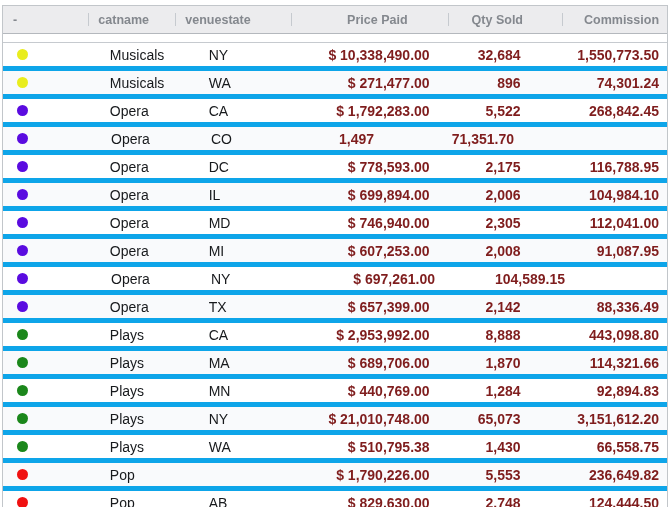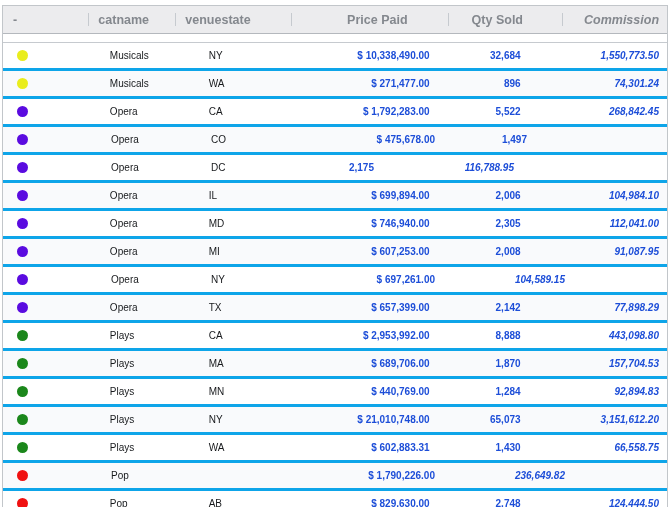--- a/index.html
+++ b/index.html
@@ -16,31 +16,31 @@
     color:#84888e; font-weight:bold; font-size:12.5px;
   }
   .hcell { display:flex; align-items:center; padding:0 14px 0 10px; position:relative; white-space:nowrap; }
   .hcell.sep::before {
     content:""; position:absolute; left:0; top:7px; bottom:7px; width:1px; background:#c6cacf;
   }
   .right { justify-content:flex-end; text-align:right;margin-left:26px; }
   .gap-row { height:9px; background:#ffffff; border-bottom:1px solid #c6cacf; }
   .row {
     display:flex; height:28px; background:#ffffff;
-    border-bottom:3px solid #0ea5e9; font-size:10px; color:#17191c;
+    border-bottom:5px solid #0ea5e9; font-size:14px; color:#17191c;
   }
   .row.alt { background:#f9fafc; }
   .cell { display:flex; align-items:center; padding:0 14px 0 10px; white-space:nowrap; overflow:hidden; }
-  .cell.num { justify-content:flex-end; font-weight:bold; color:#1d4ed8; }
+  .cell.num { justify-content:flex-end; font-weight:bold; color:#7f1d1d; }
   .col-dot   { width:98px; }
   .col-cat   { width:100px; }
   .col-state { width:96px; }
   .col-price { width:153px; }
   .col-qty   { width:102px; }
-  .col-comm  { width:123px;font-style:italic; }
+  .col-comm  { width:123px; }
   .cell.col-price { padding-right:15px; }
   .cell.col-qty   { padding-right:25px; }
   .hcell.col-qty  { padding-right:13px; }
   .cell.col-comm  { padding-right:8px; }
   .hcell.col-comm { padding-right:8px; }
   .dot { width:11px; height:11px; border-radius:50%; margin-left:4px; flex:0 0 auto; }
 </style>
 </head>
 <body>
 
@@ -87,30 +87,31 @@
     <div class="cell num col-qty">5,522</div>
     <div class="cell num col-comm">268,842.45</div>
   </div>
 
   <div class="row alt">
     <div class="cell col-dot">
       <span class="dot" style="background: rgb(90, 11, 224);"></span>
     </div>
     <div class="cell col-cat">Opera</div>
     <div class="cell col-state">CO</div>
-    <div class="cell num col-price">$ 475,678.00</div>
     <div class="cell num col-qty">1,497</div>
+    <div class="cell num col-comm">71,351.70</div>
   </div>
 
   <div class="row">
     <div class="cell col-dot">
       <span class="dot" style="background: rgb(90, 11, 224);"></span>
     </div>
     <div class="cell col-cat">Opera</div>
     <div class="cell col-state">DC</div>
+    <div class="cell num col-price">$ 778,593.00</div>
     <div class="cell num col-qty">2,175</div>
     <div class="cell num col-comm">116,788.95</div>
   </div>
 
   <div class="row alt">
     <div class="cell col-dot">
       <span class="dot" style="background: rgb(90, 11, 224);"></span>
     </div>
     <div class="cell col-cat">Opera</div>
     <div class="cell col-state">IL</div>
@@ -152,21 +153,21 @@
   </div>
 
   <div class="row alt">
     <div class="cell col-dot">
       <span class="dot" style="background: rgb(90, 11, 224);"></span>
     </div>
     <div class="cell col-cat">Opera</div>
     <div class="cell col-state">TX</div>
     <div class="cell num col-price">$ 657,399.00</div>
     <div class="cell num col-qty">2,142</div>
-    <div class="cell num col-comm">77,898.29</div>
+    <div class="cell num col-comm">88,336.49</div>
   </div>
 
   <div class="row">
     <div class="cell col-dot">
       <span class="dot" style="background: rgb(27, 135, 27);"></span>
     </div>
     <div class="cell col-cat">Plays</div>
     <div class="cell col-state">CA</div>
     <div class="cell num col-price">$ 2,953,992.00</div>
     <div class="cell num col-qty">8,888</div>
@@ -174,21 +175,21 @@
   </div>
 
   <div class="row alt">
     <div class="cell col-dot">
       <span class="dot" style="background: rgb(27, 135, 27);"></span>
     </div>
     <div class="cell col-cat">Plays</div>
     <div class="cell col-state">MA</div>
     <div class="cell num col-price">$ 689,706.00</div>
     <div class="cell num col-qty">1,870</div>
-    <div class="cell num col-comm">157,704.53</div>
+    <div class="cell num col-comm">114,321.66</div>
   </div>
 
   <div class="row">
     <div class="cell col-dot">
       <span class="dot" style="background: rgb(27, 135, 27);"></span>
     </div>
     <div class="cell col-cat">Plays</div>
     <div class="cell col-state">MN</div>
     <div class="cell num col-price">$ 440,769.00</div>
     <div class="cell num col-qty">1,284</div>
@@ -205,32 +206,33 @@
     <div class="cell num col-qty">65,073</div>
     <div class="cell num col-comm">3,151,612.20</div>
   </div>
 
   <div class="row">
     <div class="cell col-dot">
       <span class="dot" style="background: rgb(27, 135, 27);"></span>
     </div>
     <div class="cell col-cat">Plays</div>
     <div class="cell col-state">WA</div>
-    <div class="cell num col-price">$ 602,883.31</div>
+    <div class="cell num col-price">$ 510,795.38</div>
     <div class="cell num col-qty">1,430</div>
     <div class="cell num col-comm">66,558.75</div>
   </div>
 
   <div class="row alt">
     <div class="cell col-dot">
       <span class="dot" style="background: rgb(240, 17, 17);"></span>
     </div>
     <div class="cell col-cat">Pop</div>
     <div class="cell col-state"></div>
     <div class="cell num col-price">$ 1,790,226.00</div>
+    <div class="cell num col-qty">5,553</div>
     <div class="cell num col-comm">236,649.82</div>
   </div>
 
   <div class="row">
     <div class="cell col-dot">
       <span class="dot" style="background: rgb(240, 17, 17);"></span>
     </div>
     <div class="cell col-cat">Pop</div>
     <div class="cell col-state">AB</div>
     <div class="cell num col-price">$ 829,630.00</div>

